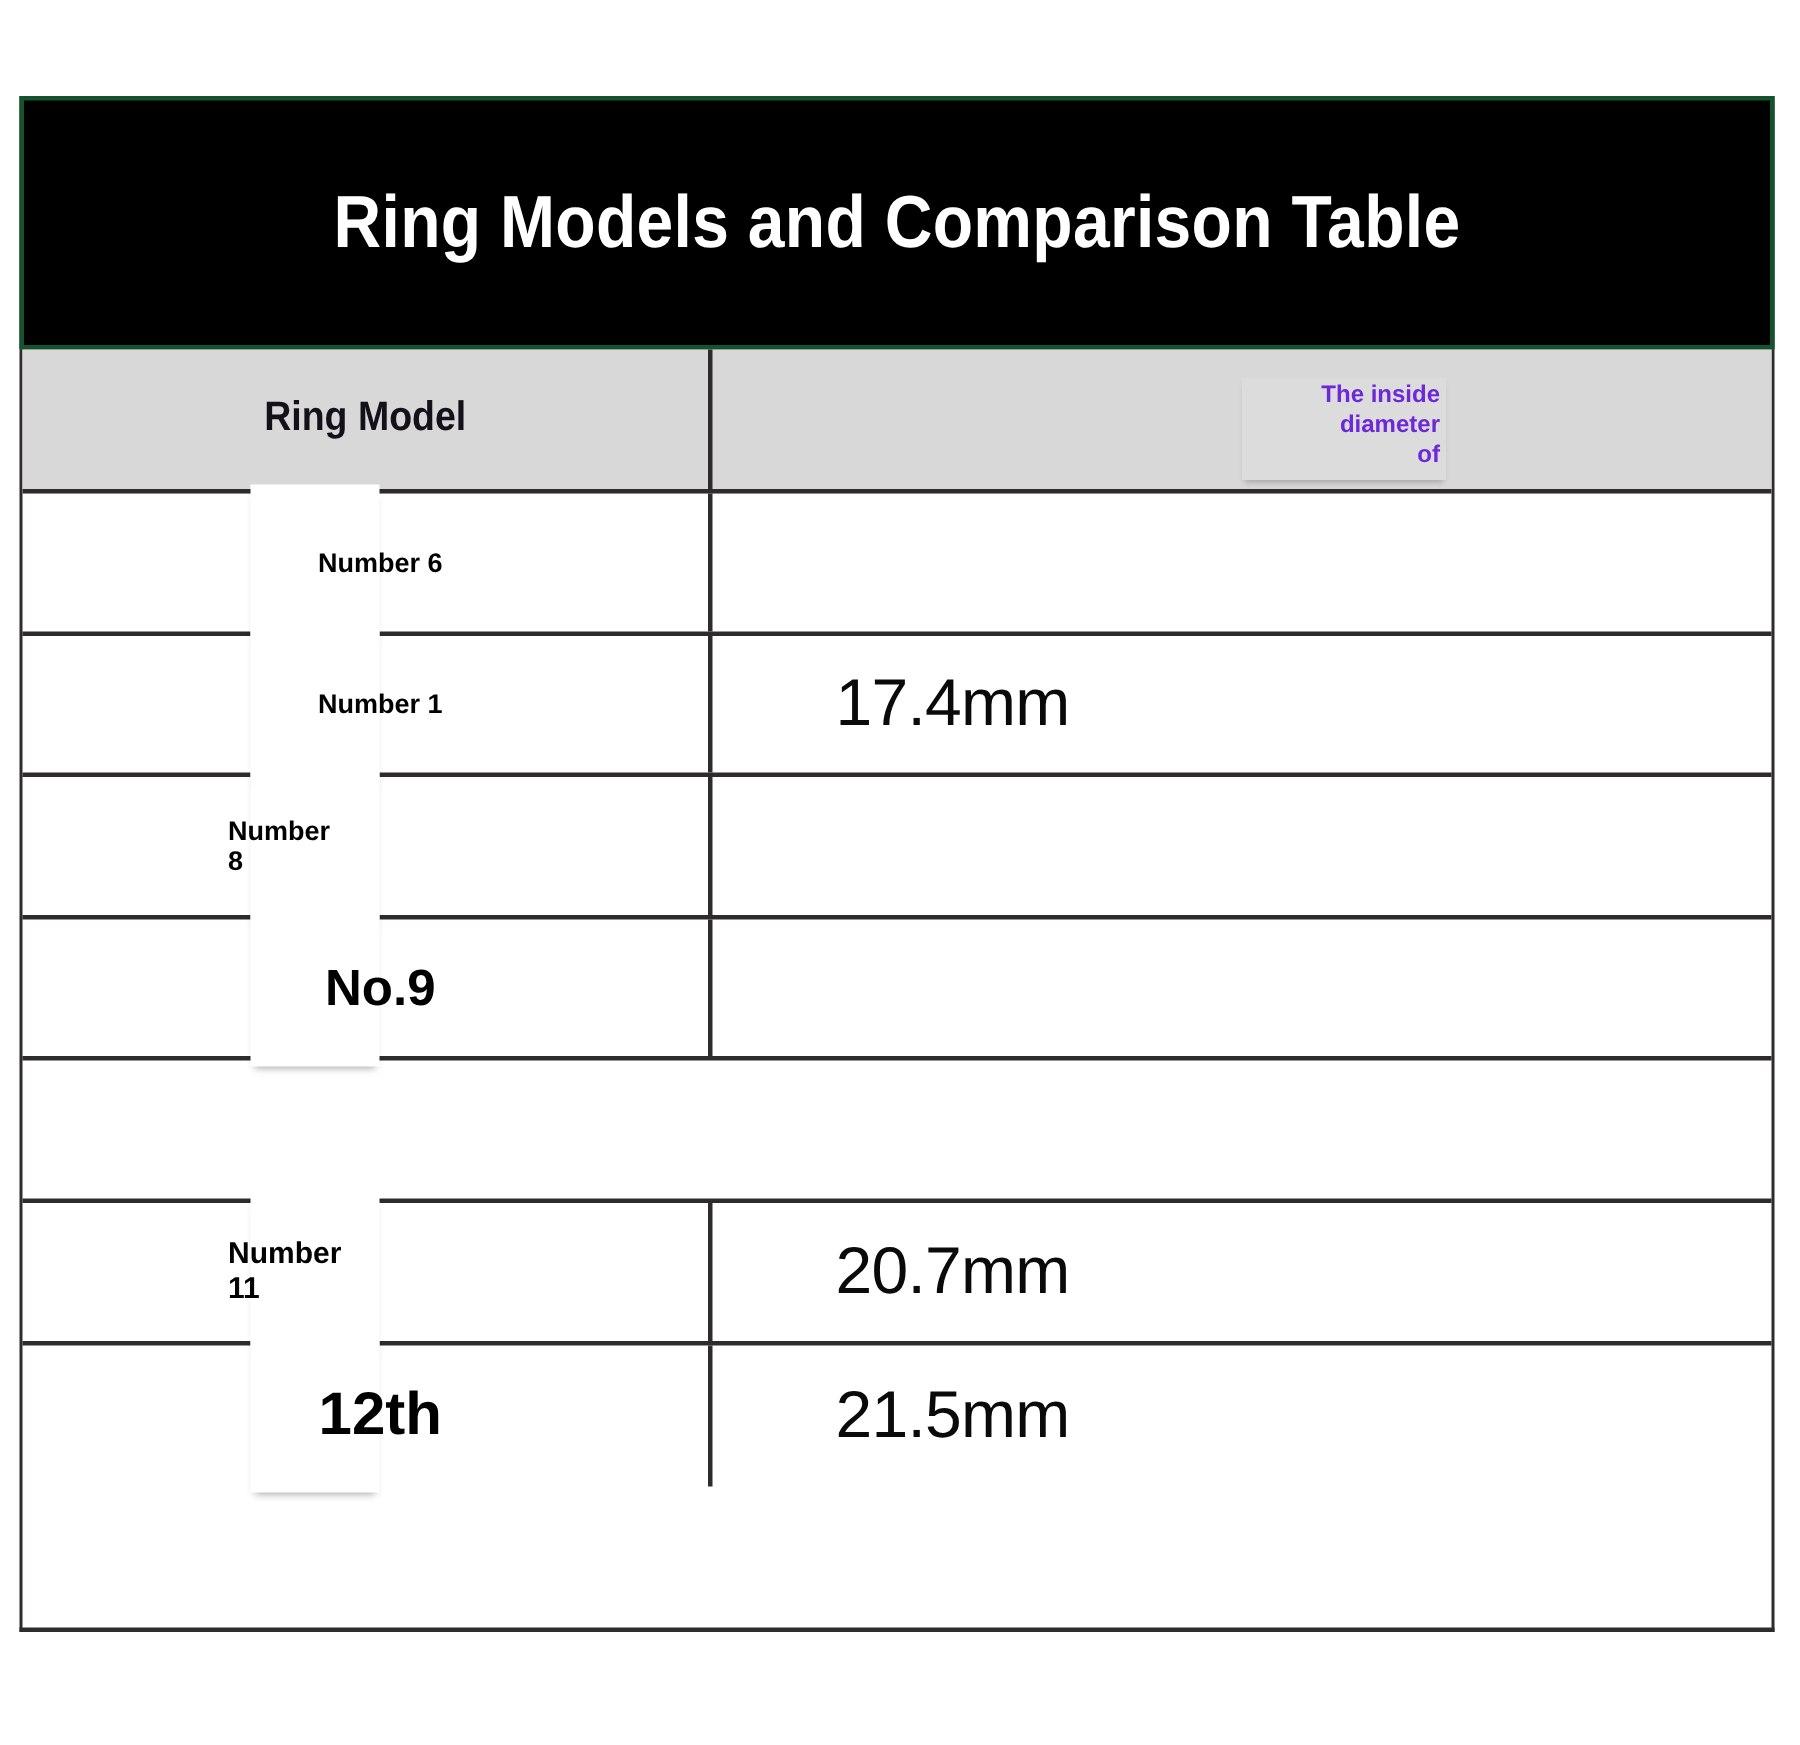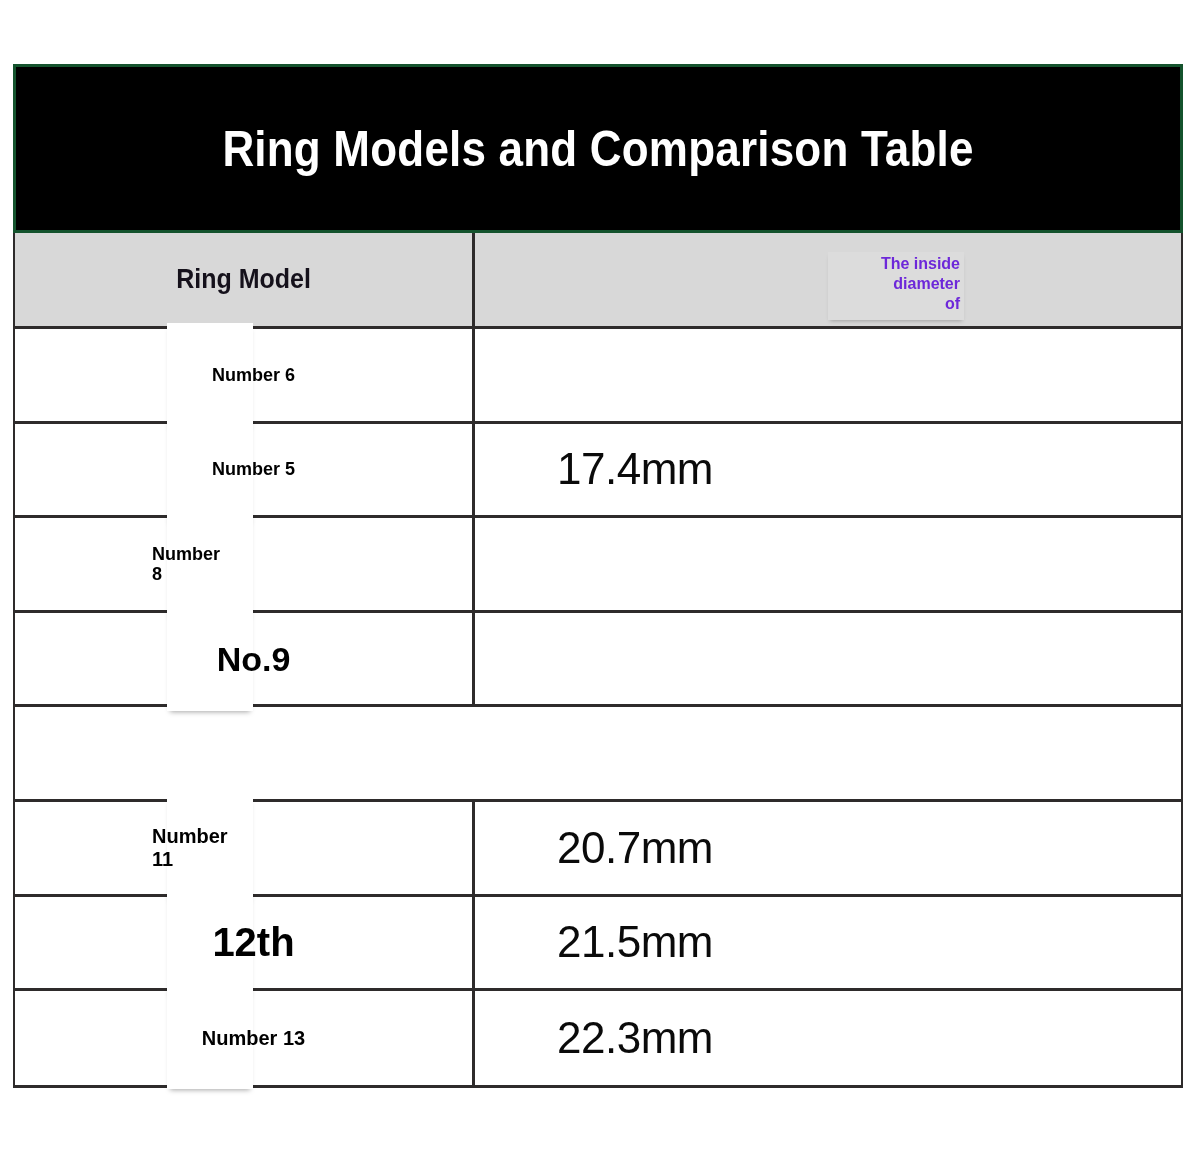--- a/index.html
+++ b/index.html
@@ -217,21 +217,21 @@
       <div class="row">
         <div class="cell-model">
           <div class="model-patch"></div>
           <div class="model-label ms-18">Number 6</div>
         </div>
       </div>
 
       <div class="row">
         <div class="cell-model">
           <div class="model-patch"></div>
-          <div class="model-label ms-18">Number 5</div>
+          <div class="model-label ms-18">Number 1</div>
         </div>
         <div class="cell-value">
           <div class="value-label">17.4mm</div>
         </div>
       </div>
 
       <div class="row">
         <div class="cell-model">
           <div class="model-patch"></div>
           <div class="model-label ms-18 wrap-left">Number
@@ -263,25 +263,16 @@
       <div class="row">
         <div class="cell-model">
           <div class="model-patch"></div>
           <div class="model-label ms-40">12th</div>
         </div>
         <div class="cell-value">
           <div class="value-label">21.5mm</div>
         </div>
       </div>
 
-      <div class="row">
-        <div class="cell-model">
-          <div class="model-patch"></div>
-          <div class="model-label ms-20">Number 13</div>
-        </div>
-        <div class="cell-value">
-          <div class="value-label">22.3mm</div>
-        </div>
-      </div>
 
     </div>
   </div>
 </div>
 
 </body></html>

